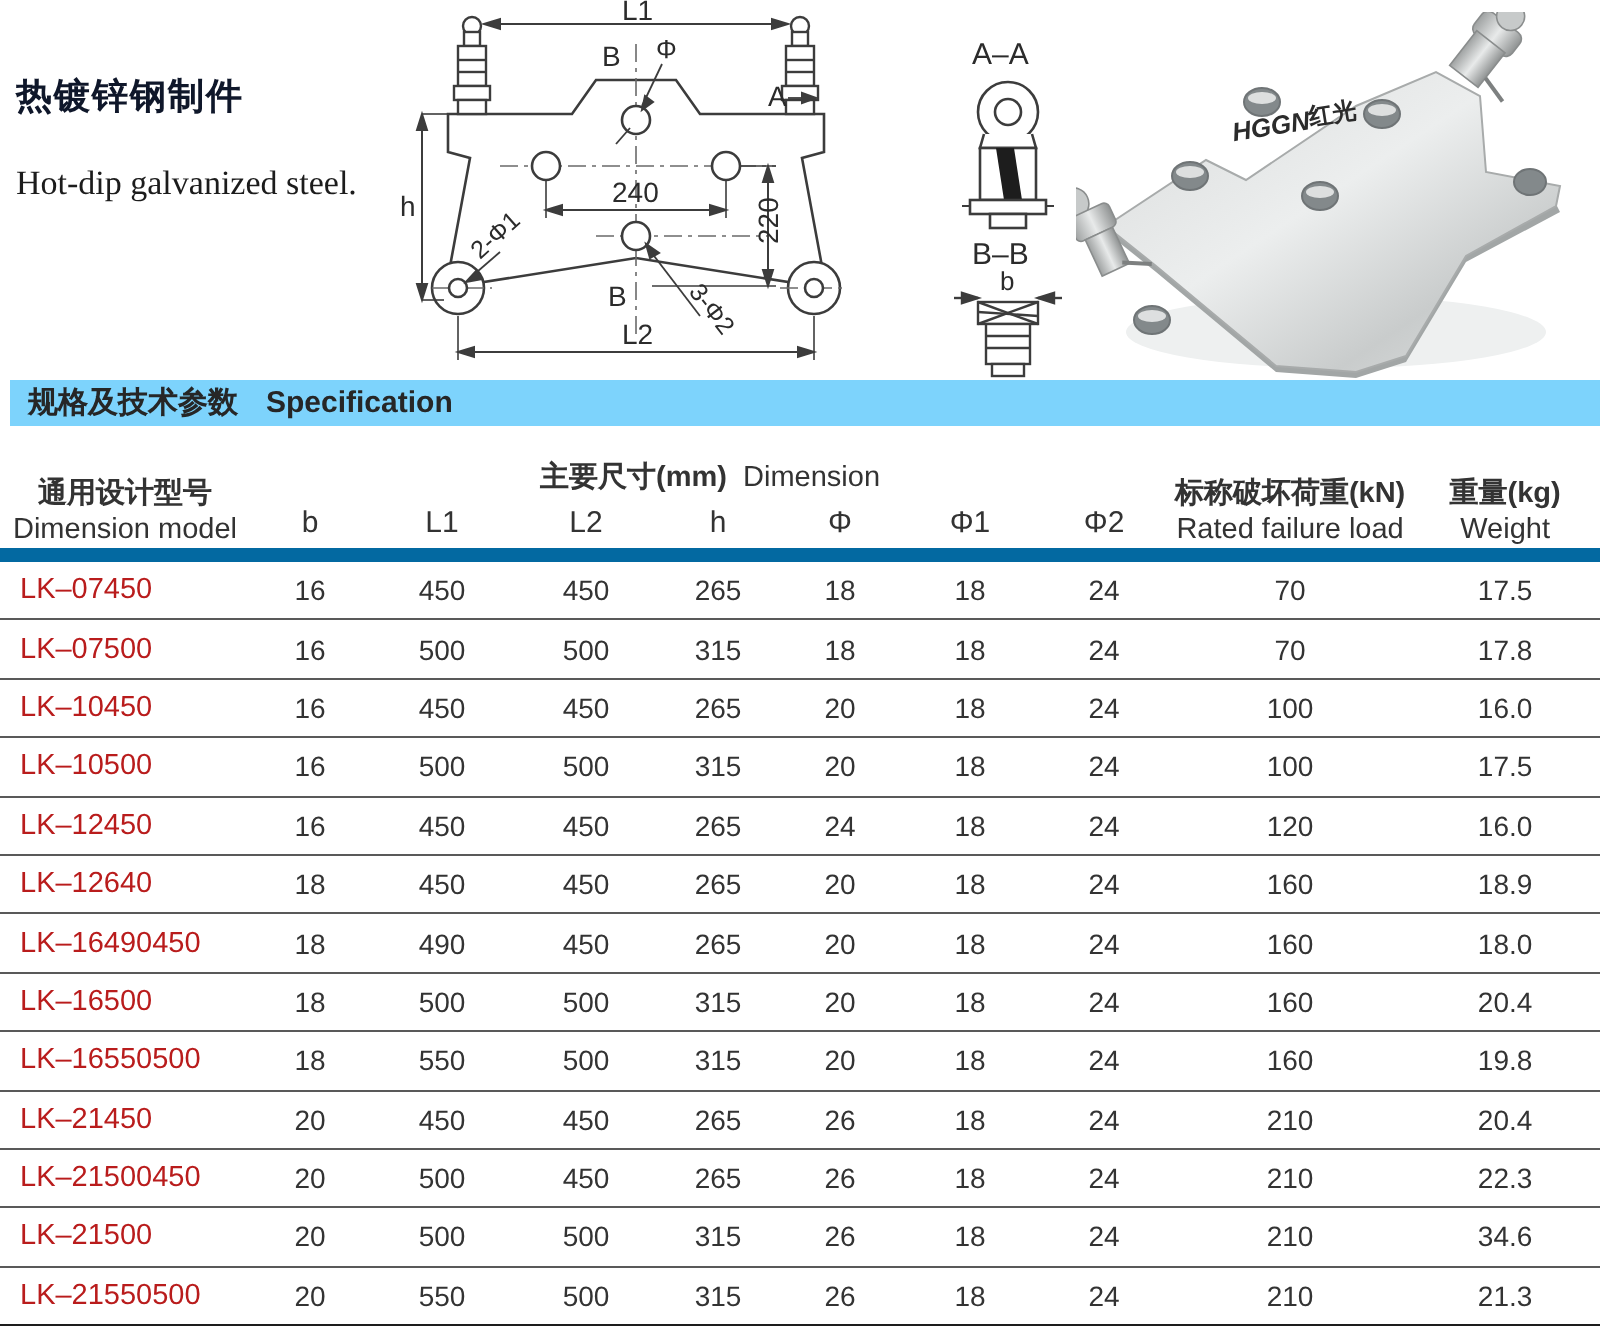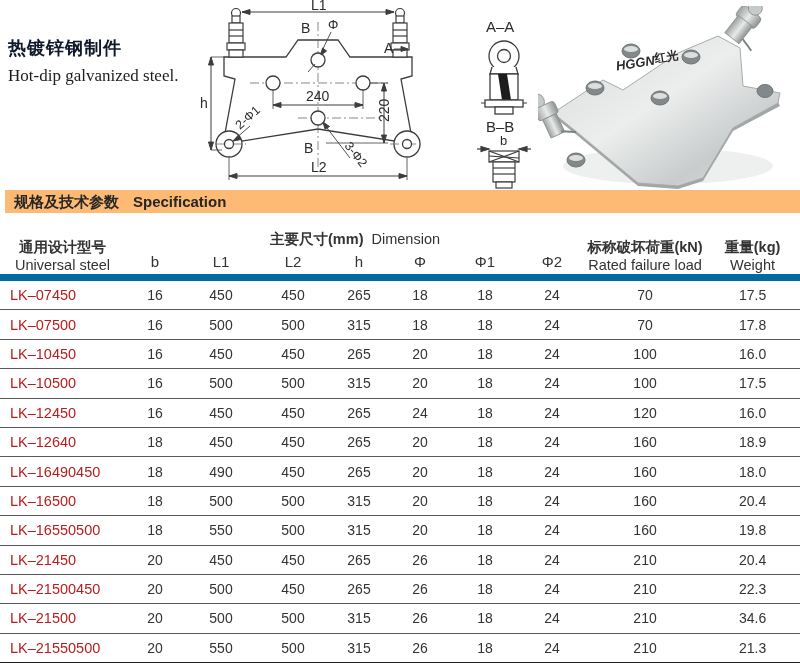--- a/index.html
+++ b/index.html
@@ -2,21 +2,21 @@
 <html><head>
 <meta charset="utf-8">
 <style>
   html,body{margin:0;padding:0;background:#ffffff;}
   #page{position:relative;width:800px;height:663px;background:#fff;overflow:hidden;
         font-family:"Liberation Sans",sans-serif;color:#2e2e2e;}
 
   
   .intro{position:absolute;left:8px;top:36px;width:190px;}
   .intro .zh{font-size:18px;font-weight:bold;letter-spacing:1px;color:#0f172a;}
-  .intro .en{font-size:17px;font-family:"Liberation Serif",serif;color:#1c1c1c;margin-top:6px;}
+  .intro .en{font-size:17px;font-family:"Liberation Serif",serif;color:#1c1c1c;margin-top:22px;}
 
   
   .drawing-svg{position:absolute;left:198px;top:0px;}
   .sections-svg{position:absolute;left:448px;top:4px;}
   .photo-svg{position:absolute;left:538px;top:6px;}
   svg text{font-family:"Liberation Sans",sans-serif;fill:#2b2b2b;}
 
   
   .section-bar{position:absolute;left:5px;top:190px;width:795px;height:23px;
                background:#b8d8bf;line-height:23px;font-size:15px;font-weight:bold;
@@ -239,42 +239,42 @@
       <rect x="0" y="107" width="15" height="20" fill="url(#pinGrad)" stroke="#8a8d8d" stroke-width="0.8"></rect>
       <line x1="12" y1="125" x2="25" y2="132" stroke="#7d8080" stroke-width="2"></line>
     </g>
 
     <g transform="rotate(-9 95 58)">
       <text x="78" y="62" font-size="13" font-weight="bold" font-style="italic" fill="#1d3e9b">HGGN</text>
       <text x="117" y="60" font-size="12" font-weight="bold" fill="#1f1f1f">红光</text>
     </g>
   </svg>
 
-  <div class="section-bar" style="background: #fdba74;">
+  <div class="section-bar" style="background: #7dd3fc;">
     <span>规格及技术参数</span><span class="en">Specification</span>
   </div>
 
   <table class="spec">
     <colgroup>
       <col style="width:125px">
         <col style="width:60px">
         <col style="width:72px">
       <col style="width:72px">
         <col style="width:60px">
         <col style="width:62px">
       <col style="width:68px">
         <col style="width:66px">
         <col style="width:120px">
         <col style="width:95px">
     </colgroup>
     <thead>
       <tr class="r1">
         <th class="model-h" rowspan="2">
           <span class="zh">通用设计型号</span><br>
-          <span>Universal  steel</span>
+          <span>Dimension  model</span>
         </th>
         <th class="dim-h nosep" colspan="7">
           <span class="zh">主要尺寸(mm)</span>&nbsp;
           <span>Dimension</span>
         </th>
         <th class="two-line" rowspan="2">
           <span class="zh">标称破坏荷重(kN)</span><br>
           <span>Rated failure load</span>
         </th>
         <th class="two-line" rowspan="2">

